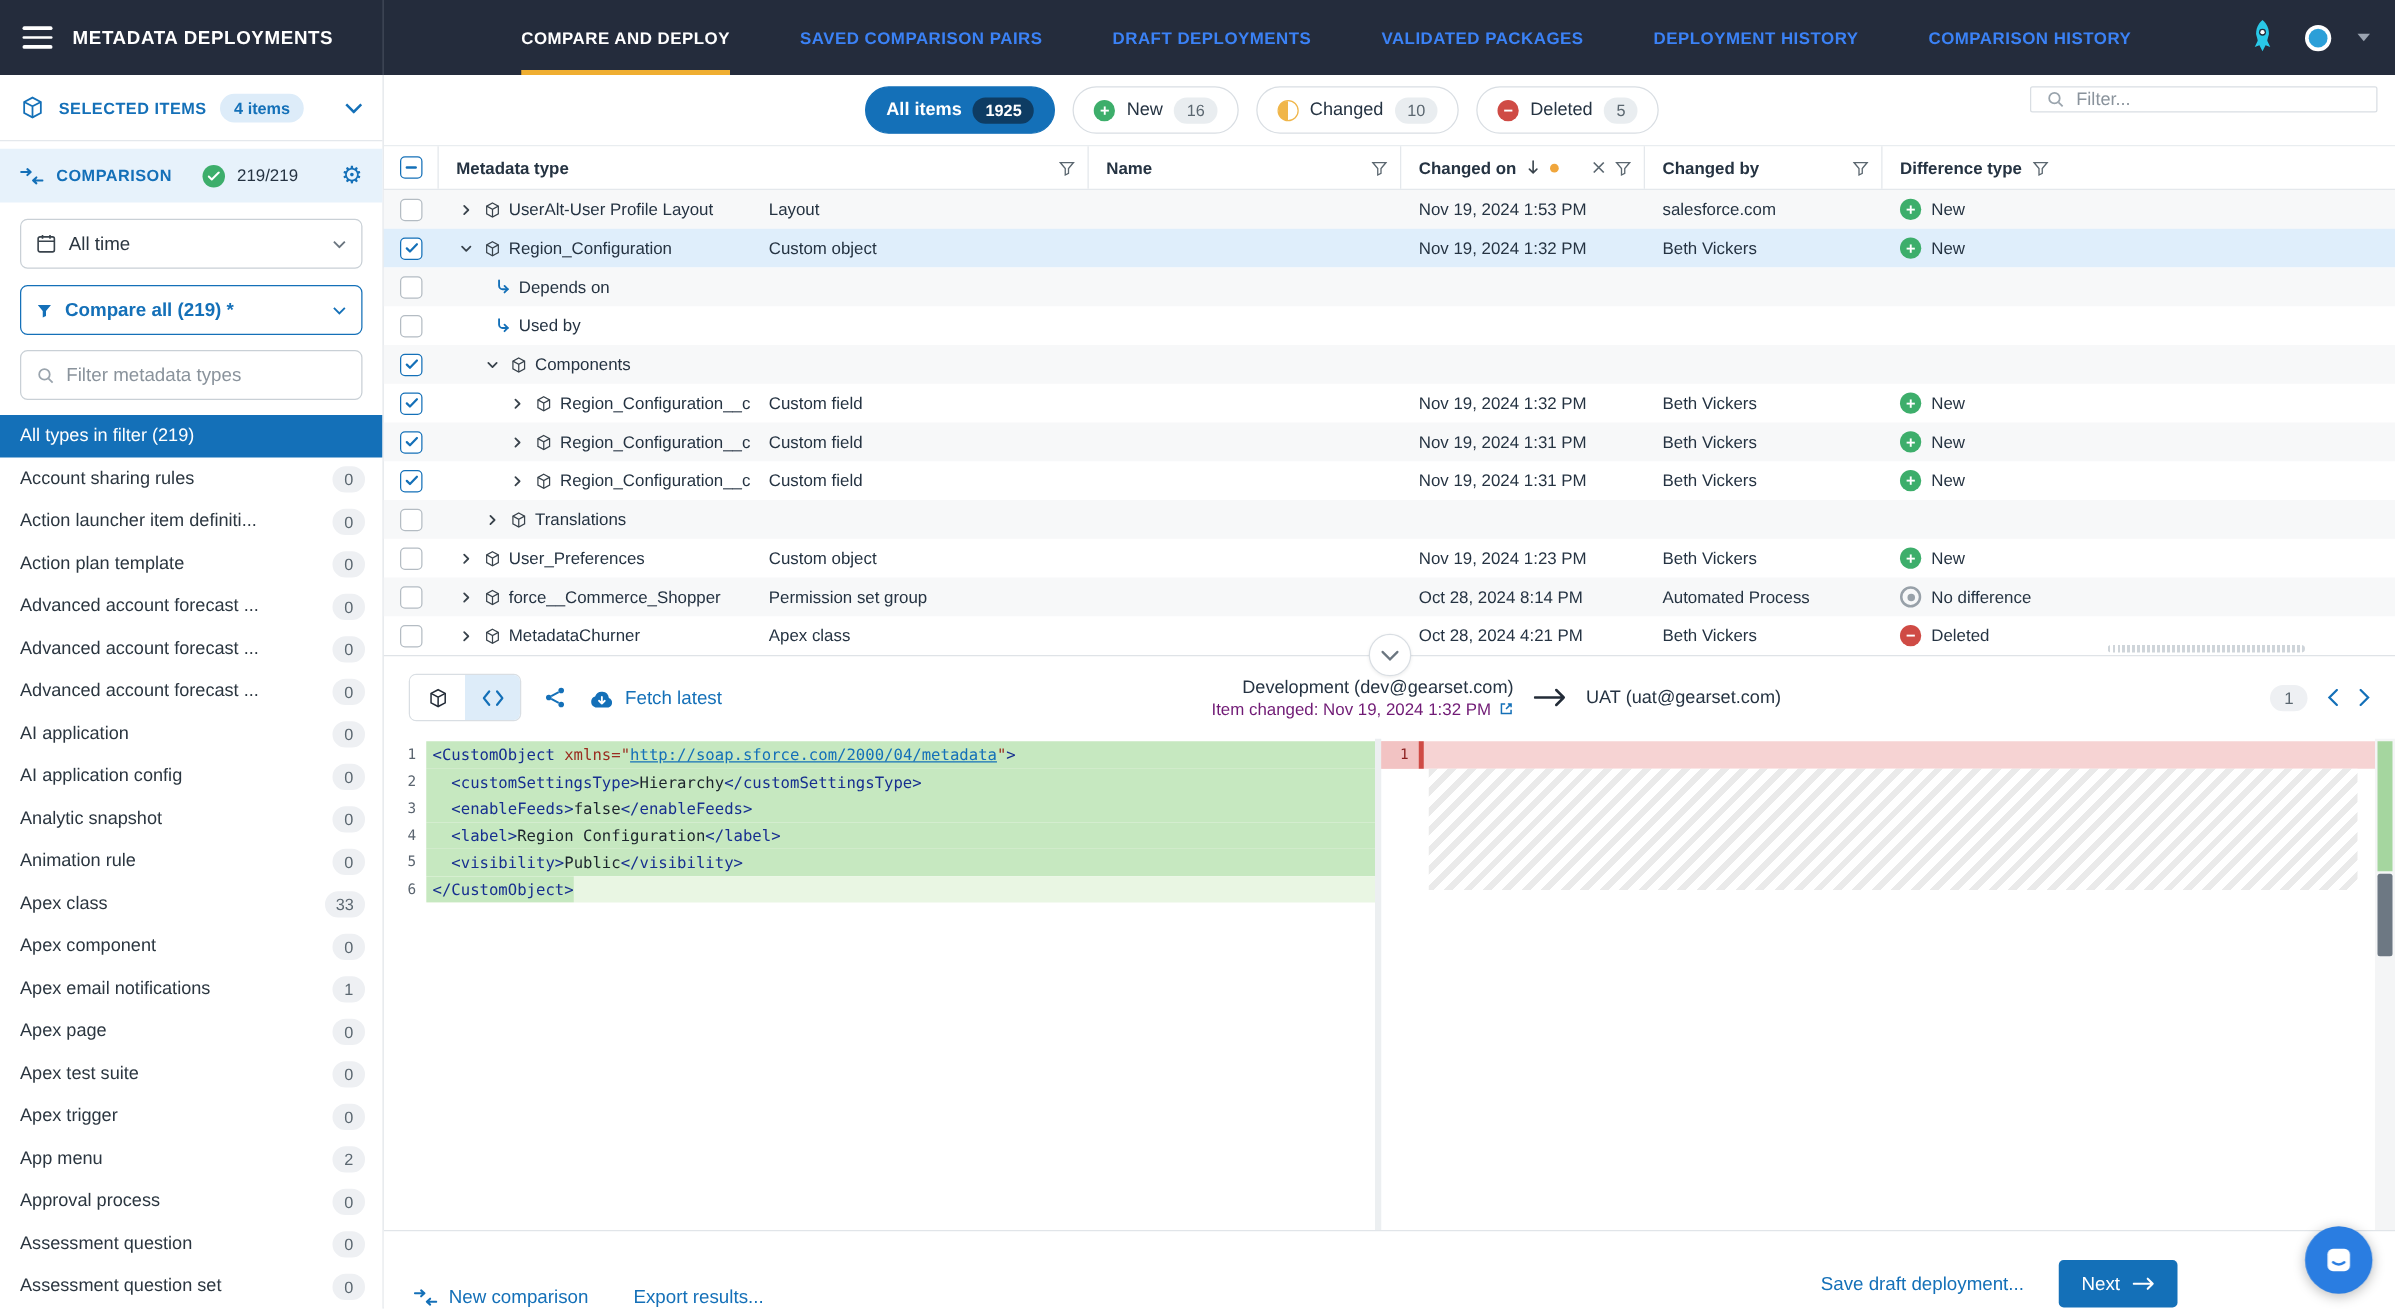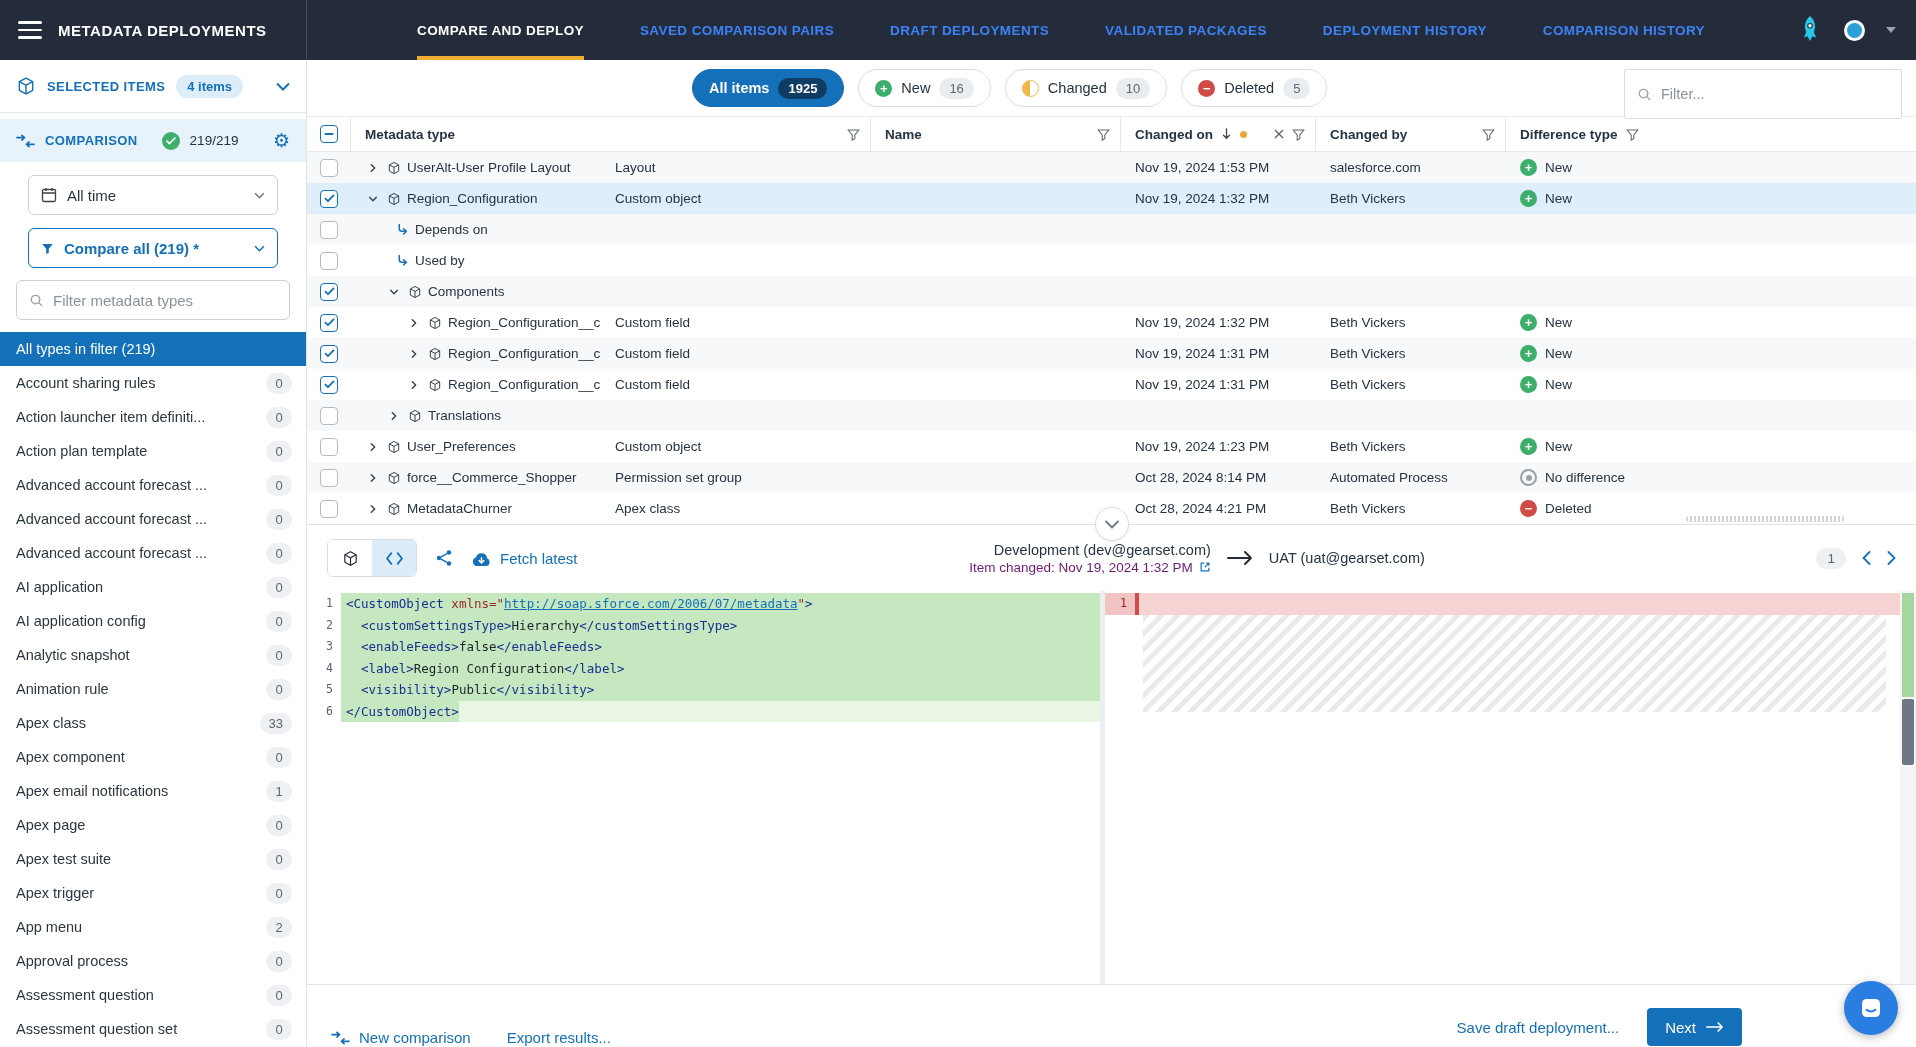--- a/index.html
+++ b/index.html
@@ -30,21 +30,21 @@
 
   
   .sel-row{display:flex;align-items:center;gap:11px;padding:0 16px;height:52px;flex:none}
   .side-label{color:#1470b8;font-weight:bold;font-size:13px;letter-spacing:.4px}
   .badge-items{background:#ddecf9;color:#1470b8;font-size:13px;font-weight:bold;padding:4px 11px;border-radius:13px}
   .side-divider{border-bottom:1px solid #e4e8ec}
   .comp-row{background:#e7f2fb;height:43px;display:flex;align-items:center;gap:10px;padding:0 16px;margin-top:6px;flex:none}
   .ckc{width:18px;height:18px;border-radius:50%;background:#3dae6b;display:flex;align-items:center;justify-content:center;flex:none}
   .comp-count{font-size:13.5px;color:#253342}
   .gear-glyph{margin-left:auto;color:#1470b8;font-size:19px;line-height:1;cursor:pointer}
-  .sel-box{margin:13px 28px 0;height:40px;border:1px solid #c9d0d6;border-radius:6px;display:flex;align-items:center;gap:10px;padding:0 12px;font-size:15px;color:#2b3640;cursor:pointer;flex:none}
+  .sel-box{margin:13px 16px 0;height:40px;border:1px solid #c9d0d6;border-radius:6px;display:flex;align-items:center;gap:10px;padding:0 12px;font-size:15px;color:#2b3640;cursor:pointer;flex:none}
   .sel-box .sel-caret{margin-left:auto}
   .sel-box.compare{border:1.5px solid #1470b8;color:#1470b8;font-weight:bold}
   .search-box{margin:12px 16px 0;height:40px;border:1px solid #c9d0d6;border-radius:6px;display:flex;align-items:center;gap:9px;padding:0 12px;flex:none}
   .search-box input{border:none;outline:none;flex:1;font-size:15px;font-family:inherit;color:#2b3640}
   .search-box input::placeholder{color:#8a939c}
   .type-list{margin-top:12px;flex:1;overflow:hidden}
   .type-item{height:34px;display:flex;align-items:center;padding:0 14px 0 16px;font-size:14.5px;color:#2b3640;cursor:pointer}
   .type-item.selected{background:#1470b8;color:#fff}
   .type-count{margin-left:auto;background:#eef0f3;border-radius:12px;padding:3px 9px;font-size:13px;color:#5b6770;min-width:26px;text-align:center}
 
@@ -54,21 +54,21 @@
   .pill{height:38px;border-radius:19px;display:flex;align-items:center;gap:9px;padding:0 16px;font-size:14.5px;border:1px solid #d9dee3;background:#fff;color:#253342;cursor:pointer;white-space:nowrap}
   .pill.active{background:#1470b8;border-color:#1470b8;color:#fff;font-weight:bold}
   .pill .count{background:#e9edf0;border-radius:11px;padding:3px 10px;font-size:13px;color:#5b6770;font-weight:normal}
   .pill.active .count{background:#0e3c63;color:#fff;font-weight:bold}
   .ic{width:17px;height:17px;border-radius:50%;flex:none;display:flex;align-items:center;justify-content:center;font-size:13px;font-weight:bold;line-height:1}
   .ic-new{background:#3dae6b;color:#fff}
   .ic-deleted{background:#cf4b45;color:#fff}
   .ic-changed{border:1.5px solid #f0b64a;background:linear-gradient(90deg,#f0b64a 50%,#fff 50%)}
   .ic-none{border:2px solid #98a1a9;position:relative}
   .ic-none::after{content:'';position:absolute;inset:0;margin:auto;width:6px;height:6px;border-radius:50%;background:#98a1a9}
-  .filter-input{position:absolute;right:14px;top:9px;width:278px;height:50px;border:1px solid #d9dee3;border-radius:2px;display:flex;align-items:center;gap:9px;padding:0 12px;background:#fff}
+  .filter-input{position:absolute;right:14px;top:9px;width:278px;height:21px;border:1px solid #d9dee3;border-radius:2px;display:flex;align-items:center;gap:9px;padding:0 12px;background:#fff}
   .filter-input input{border:none;outline:none;flex:1;font-size:14.5px;font-family:inherit;color:#253342}
   .filter-input input::placeholder{color:#8a939c}
 
   
   .tbl-header{height:36px;display:flex;align-items:center;font-weight:bold;font-size:13.5px;border-top:1px solid #e9edf0;border-bottom:1px solid #e4e8ec;flex:none}
   .hcell{display:flex;align-items:center;height:100%;border-right:1px solid #e4e8ec;padding:0 10px 0 14px;gap:8px}
   .hcell .sp{flex:1}
   .col-cb{width:44px;flex:none;justify-content:center;padding:0}
   .col-name{width:250px;flex:none}
   .col-meta{width:520px;flex:none}
@@ -815,21 +815,21 @@
                 <path d="M1.5 1l6 6-6 6"></path>
               </svg>
           </span>
         </div>
       </div>
 
       <div class="code-area">
         <div class="pane-left">
             <div class="cline">
               <span class="g">1</span>
-              <div class="codeln"><span class="sg-tag">&lt;CustomObject</span><span class="sg-attr"> xmlns=</span><span class="sg-str">"</span><span class="sg-url">http://soap.sforce.com/2006/07/metadata</span><span class="sg-str">"</span><span class="sg-tag">&gt;</span></div>
+              <div class="codeln"><span class="sg-tag">&lt;CustomObject</span><span class="sg-attr"> xmlns=</span><span class="sg-str">"</span><span class="sg-url">http://soap.sforce.com/2000/04/metadata</span><span class="sg-str">"</span><span class="sg-tag">&gt;</span></div>
             </div>
             <div class="cline">
               <span class="g">2</span>
               <div class="codeln"><span class="sg-txt">  </span><span class="sg-tag">&lt;customSettingsType&gt;</span><span class="sg-txt">Hierarchy</span><span class="sg-tag">&lt;/customSettingsType&gt;</span></div>
             </div>
             <div class="cline">
               <span class="g">3</span>
               <div class="codeln"><span class="sg-txt">  </span><span class="sg-tag">&lt;enableFeeds&gt;</span><span class="sg-txt">false</span><span class="sg-tag">&lt;/enableFeeds&gt;</span></div>
             </div>
             <div class="cline">

